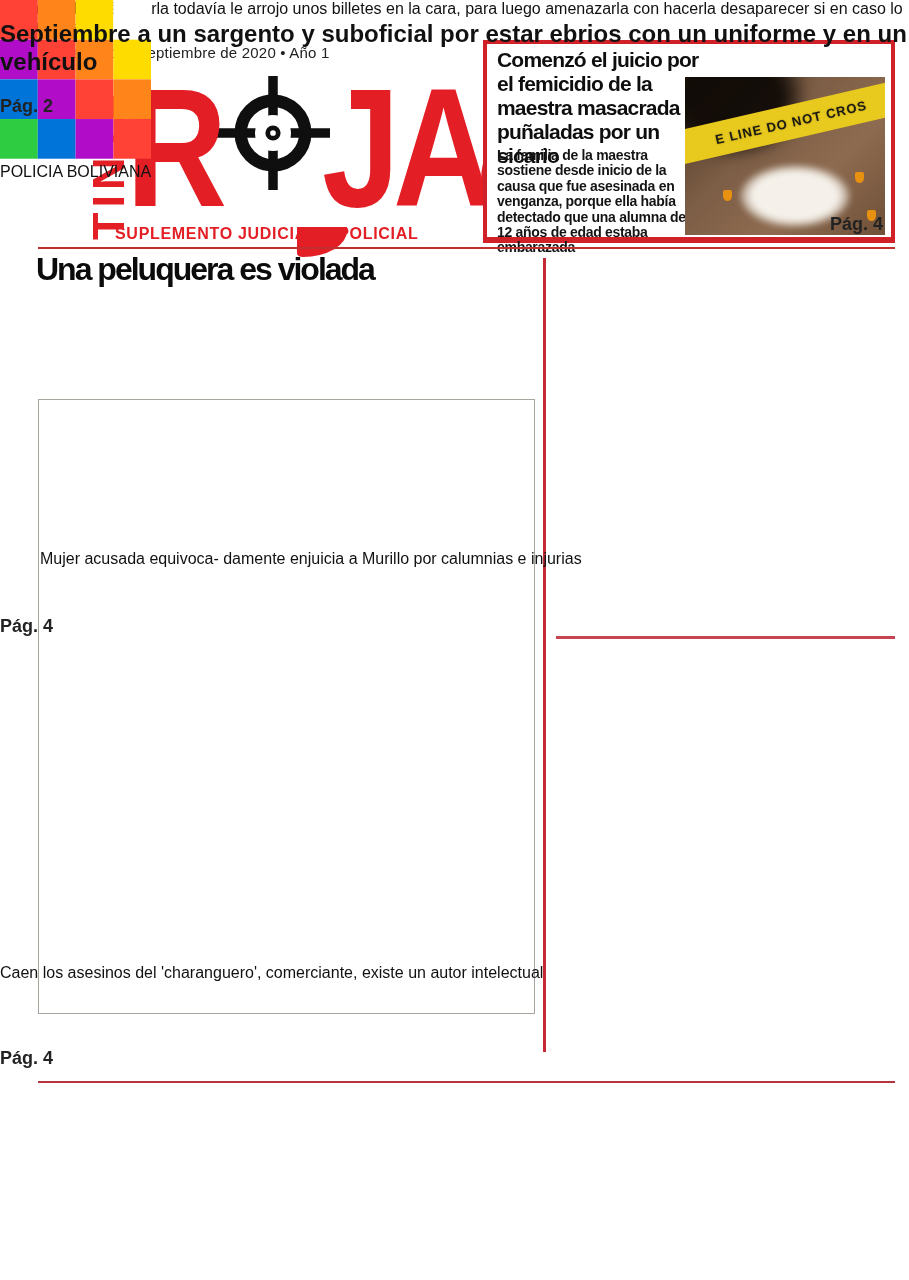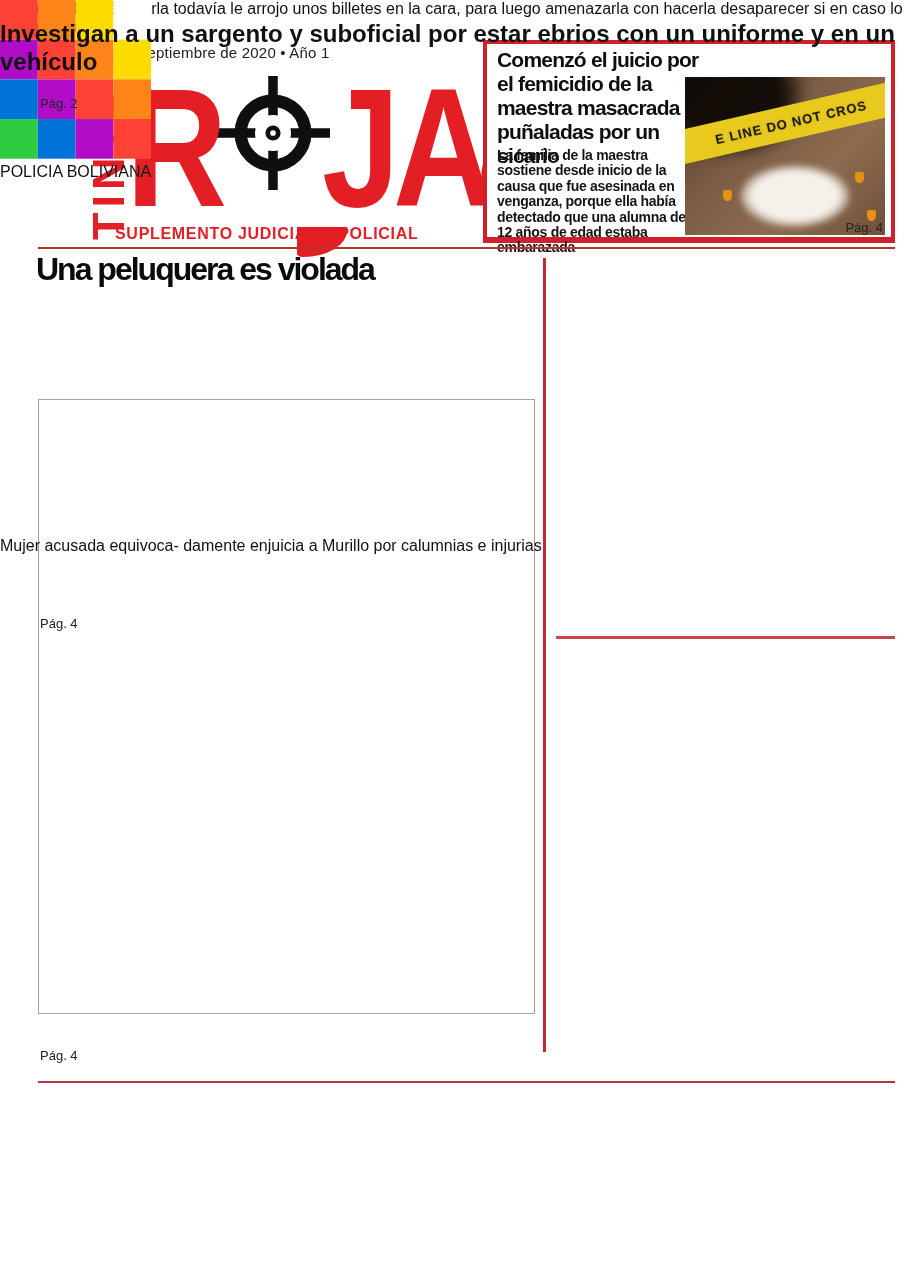--- a/index.html
+++ b/index.html
@@ -21,21 +21,21 @@
                border-radius:0 0 90% 12%;}
   .tagline{left:115px;top:225px;font-size:16px;font-weight:bold;color:#e31e25;letter-spacing:.7px;}
 
   
   .top-box{left:483px;top:40px;width:412px;height:203px;box-sizing:border-box;background:#fff;
            border:4px solid #cf2127;border-bottom-width:6px;}
   .top-box h2{position:absolute;left:10px;top:4px;width:206px;margin:0;font-size:21px;
               font-weight:bold;line-height:1.14;letter-spacing:-.8px;color:#0e0e0e;}
   .top-box p{position:absolute;left:10px;top:104px;width:202px;margin:0;font-size:14px;
              font-weight:bold;line-height:1.1;letter-spacing:-.3px;color:#141414;}
-  .pag{font-size:13px;font-weight:normal;color:#222;margin-left:40px;}
+  .pag{font-size:18px;font-weight:bold;color:#222;}
   .top-box .pag{position:absolute;right:8px;bottom:2px;}
 
   
   .crime{right:6px;top:33px;width:200px;height:158px;overflow:hidden;
          background:linear-gradient(135deg,#4e3827 0%,#7c5d45 38%,#8d6b50 66%,#6f5038 100%);}
   .crime .dark{position:absolute;left:-30px;top:-40px;width:150px;height:120px;
                background:radial-gradient(ellipse,rgba(15,10,6,.95) 50%,rgba(15,10,6,0) 75%);filter:blur(6px);}
   .tape{position:absolute;left:-14px;top:28px;width:240px;height:34px;background:#e8c91e;
         transform:rotate(-13deg);display:flex;align-items:center;justify-content:center;
         font-weight:bold;font-size:13px;color:#1a1a12;letter-spacing:1px;white-space:nowrap;
@@ -255,39 +255,44 @@
     <div class="w-face"></div>
     <div class="w-eyes"></div>
     <div class="w-mask"></div>
     <div class="w-collar"></div>
     <div class="w-collar2"></div>
     <div class="w-jacket"></div>
     <div class="w-scarf"></div>
     <div class="w-strap"></div>
   </div>
 
-  <div class="abs serif-head" style="top:537px;">
+  <div class="abs serif-head" style="top:550px;margin-left:40px;">
     <span>Mujer acusada equivoca-</span>
     <span>damente enjuicia a Murillo</span>
     <span>por calumnias e injurias</span>
   </div>
   <div class="abs rc-pag pag" style="top:616px;">Pág. 4</div>
   <div class="abs rule-murillo"></div>
 
   <div class="abs photo felcc">
     <div class="f-light"></div>
     <div class="f-head"></div>
     <div class="f-cap"></div>
     <div class="f-fold"></div>
     <div class="f-text">
       <span class="l1">POLICIA</span>
       <span class="l2">FELCC</span>
     </div>
   </div>
 
+  <div class="abs serif-head" style="top:964px;">
+    <span>Caen los asesinos del</span>
+    <span>'charanguero', comerciante,</span>
+    <span>existe un autor intelectual</span>
+  </div>
   <div class="abs rc-pag pag" style="top:1048px;">Pág. 4</div>
 
   <div class="abs rule-bottom"></div>
 
   <div class="abs photo patch-photo">
     <div class="p-brown"></div>
     <div class="p-strap"><i></i></div>
     <div class="p-fold"></div>
     <div class="patch">
       <div class="patch-flag">
@@ -310,19 +315,19 @@
           <rect x="10" y="31.5" width="10" height="10.5" fill="#0074d9"></rect>
           <rect x="20" y="31.5" width="10" height="10.5" fill="#b10dc9"></rect>
           <rect x="30" y="31.5" width="10" height="10.5" fill="#ff4136"></rect>
       </svg>
       <div class="patch-label">POLICIA BOLIVIANA</div>
     </div>
   </div>
 
   <div class="abs banner">
     <h2>
-      <span>Investigan a un sargento y suboficial por estar</span>
+      <span>Septiembre a un sargento y suboficial por estar</span>
       <span>ebrios con un uniforme y en un vehículo</span>
     </h2>
     <div class="pag">Pág. 2</div>
   </div>
 
 </div>
 
 </body></html>

